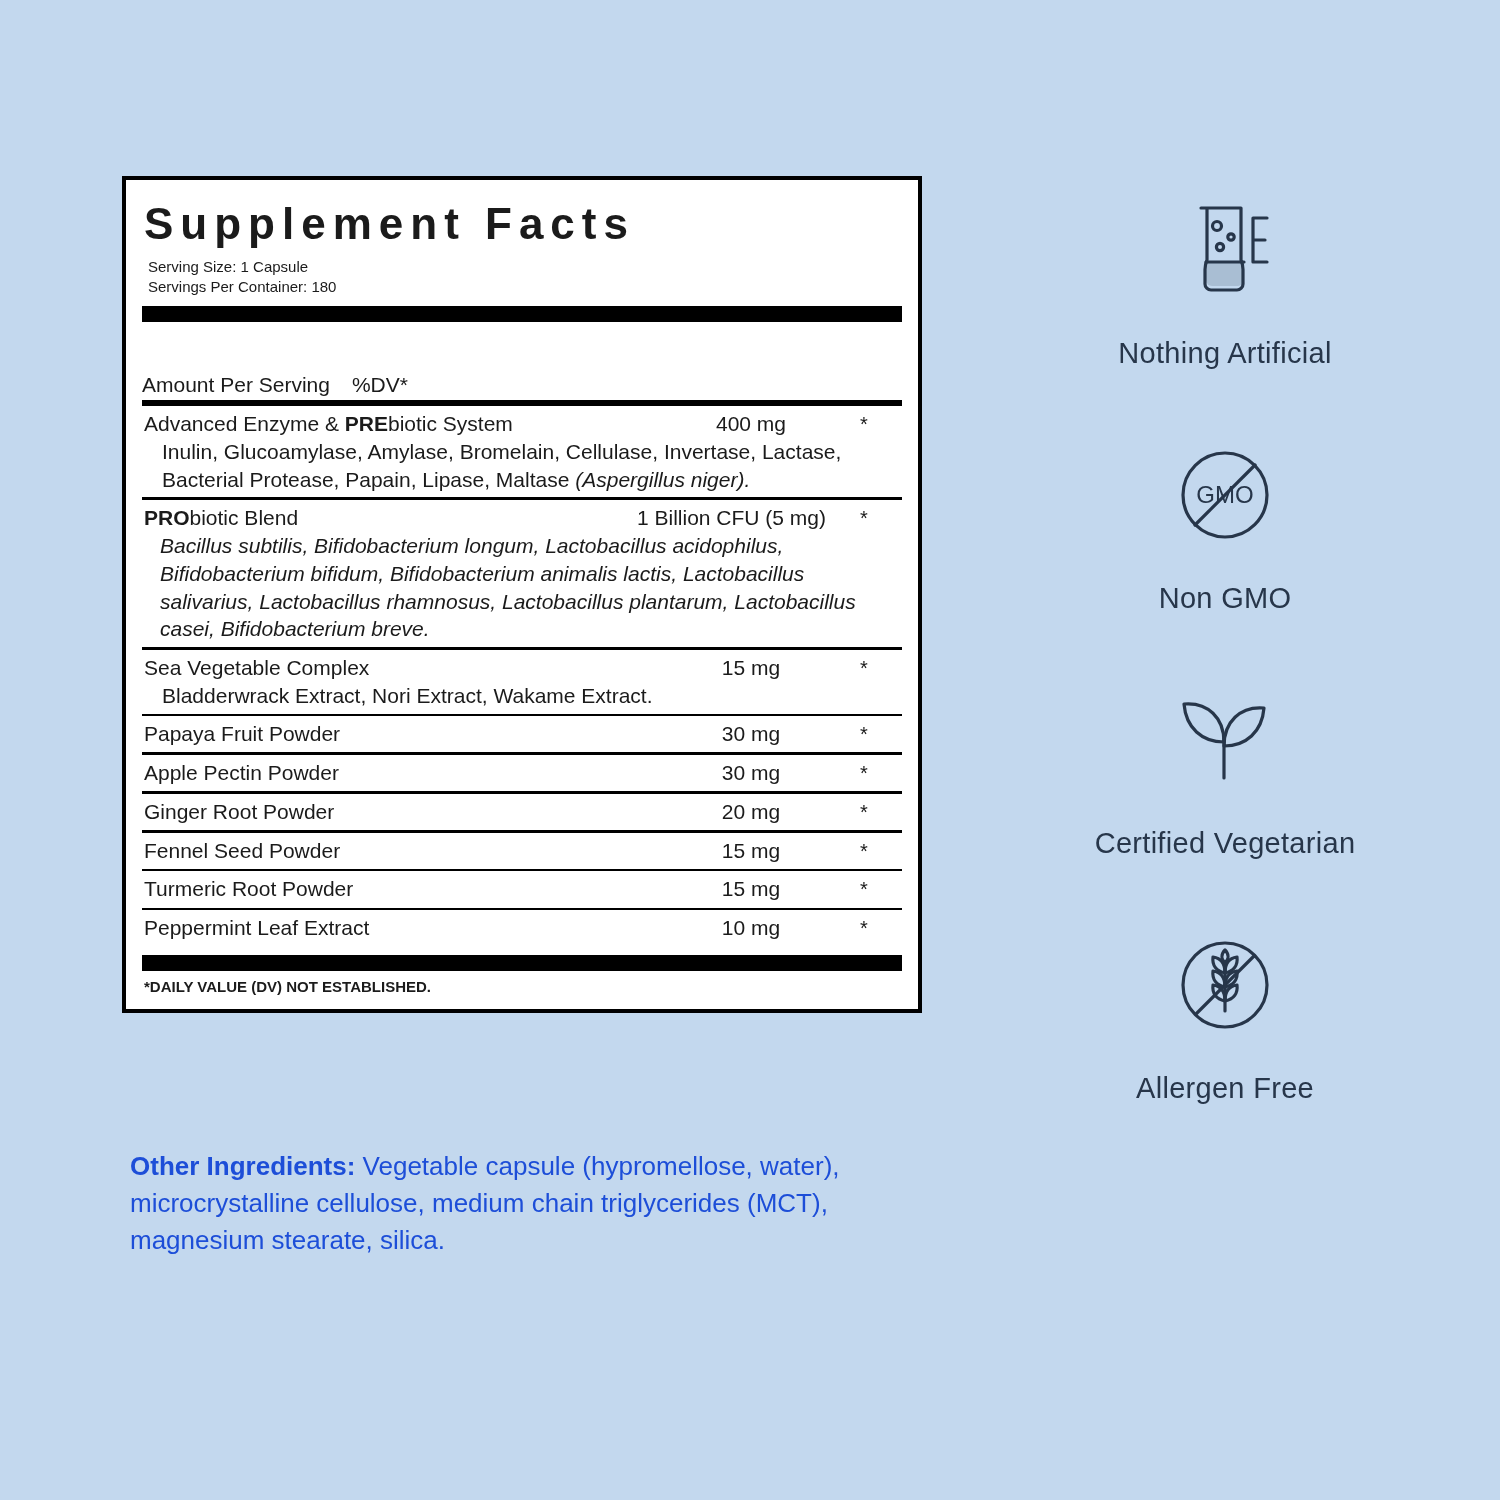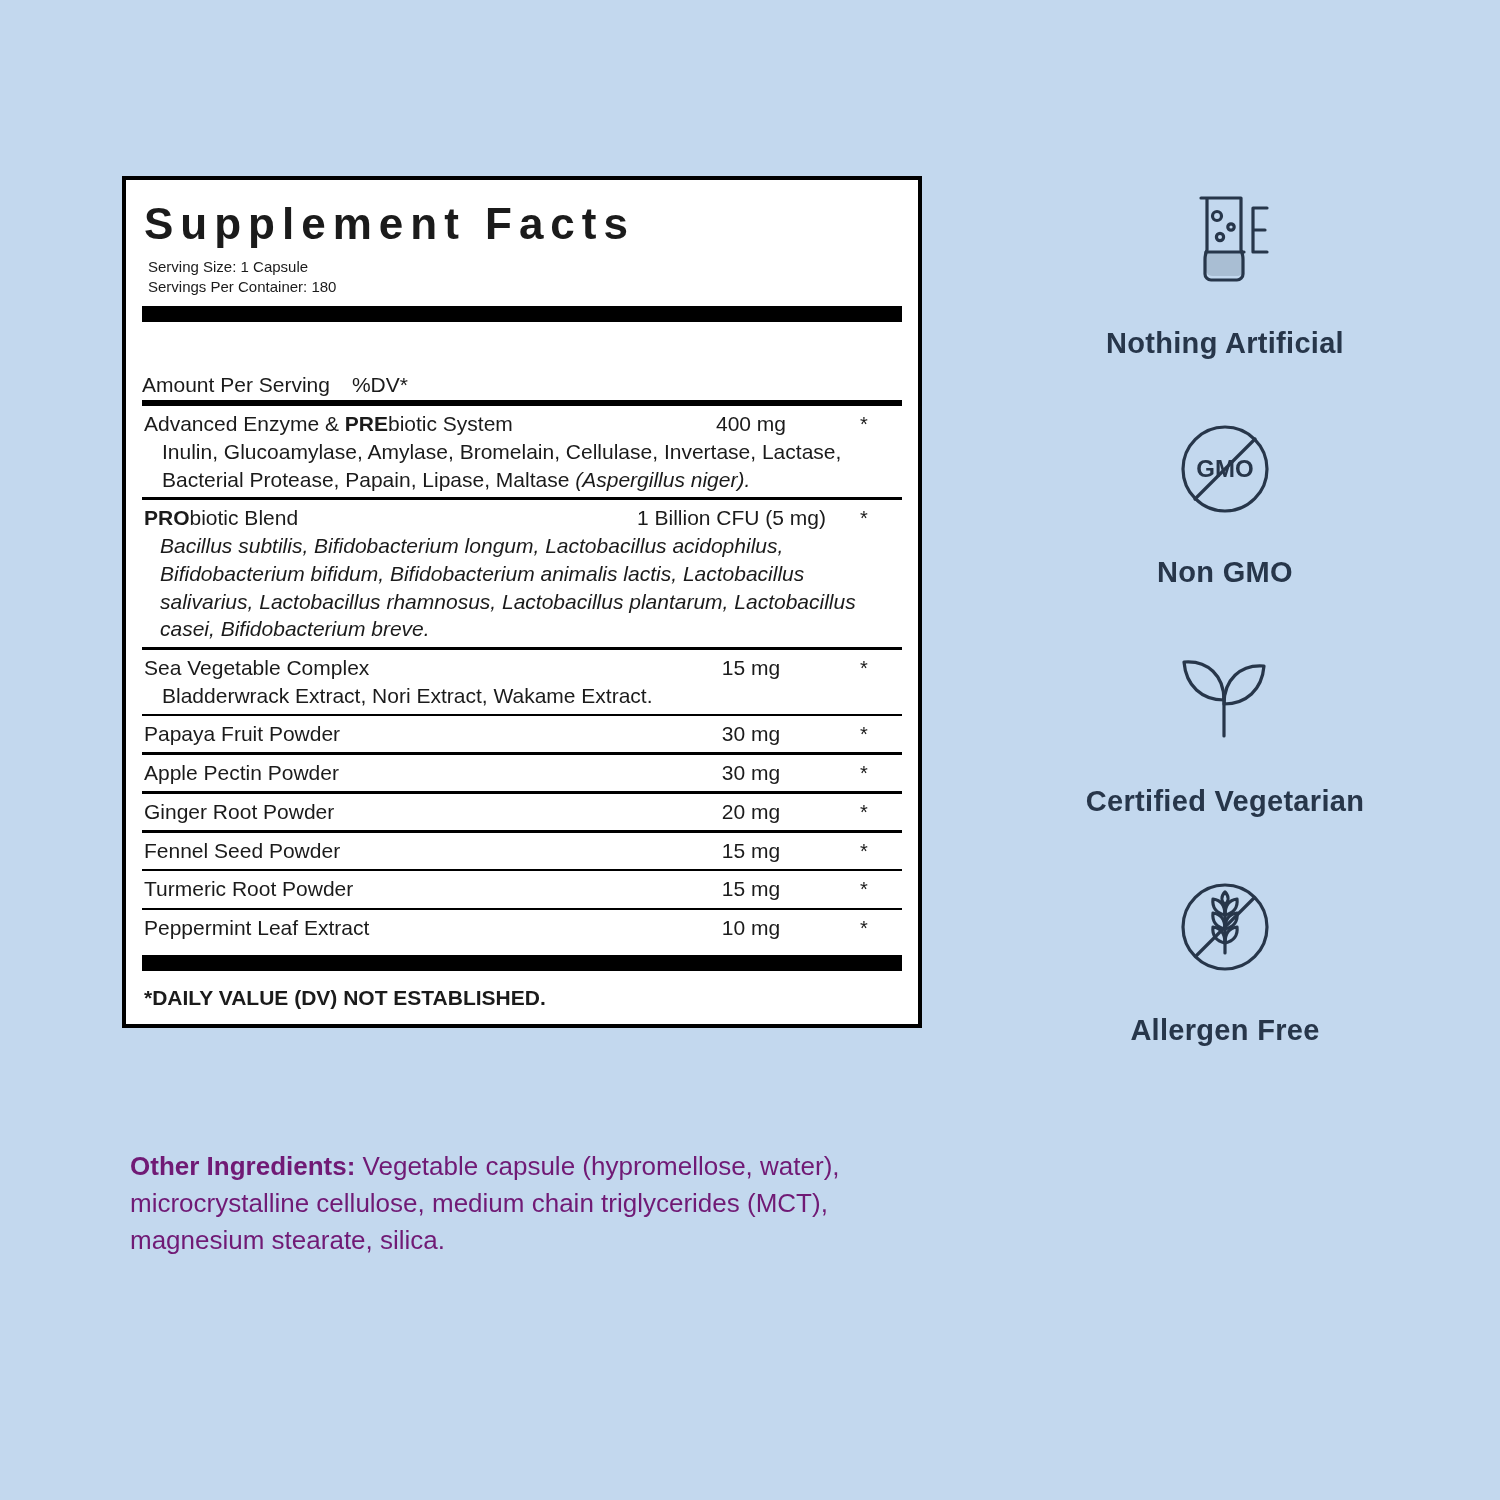--- a/index.html
+++ b/index.html
@@ -115,48 +115,47 @@
     padding-right: 18px;
   }
   .nutrient .sub.italic {
     font-style: italic;
     margin-left: 18px;
   }
   .ital { font-style: italic; }
   .bold { font-weight: 700; }
 
   .dv-footnote {
-    font-size: 21px;
+    font-size: 15px;
     font-weight: 700;
-    padding: 15px 0 4px 2px;
+    padding: 7px 0 4px 2px;
   }
 
   
   .other-ing {
     position: absolute;
     left: 130px;
     top: 1148px;
     width: 790px;
     font-size: 26px;
     line-height: 1.42;
-    color: #701a75;
+    color: #1d4ed8;
   }
   .other-ing b { font-weight: 700; }
 
   
   .badges {
     position: absolute;
     left: 990px;
-    top: 175px;
+    top: 185px;
     width: 470px;
     display: flex;
     flex-direction: column;
     align-items: center;
-    gap: 44px;
-    font-weight: bold;
+    gap: 60px;
   }
   .badge {
     display: flex;
     flex-direction: column;
     align-items: center;
   }
   .badge .icon {
     height: 130px;
     display: flex;
     align-items: center;

